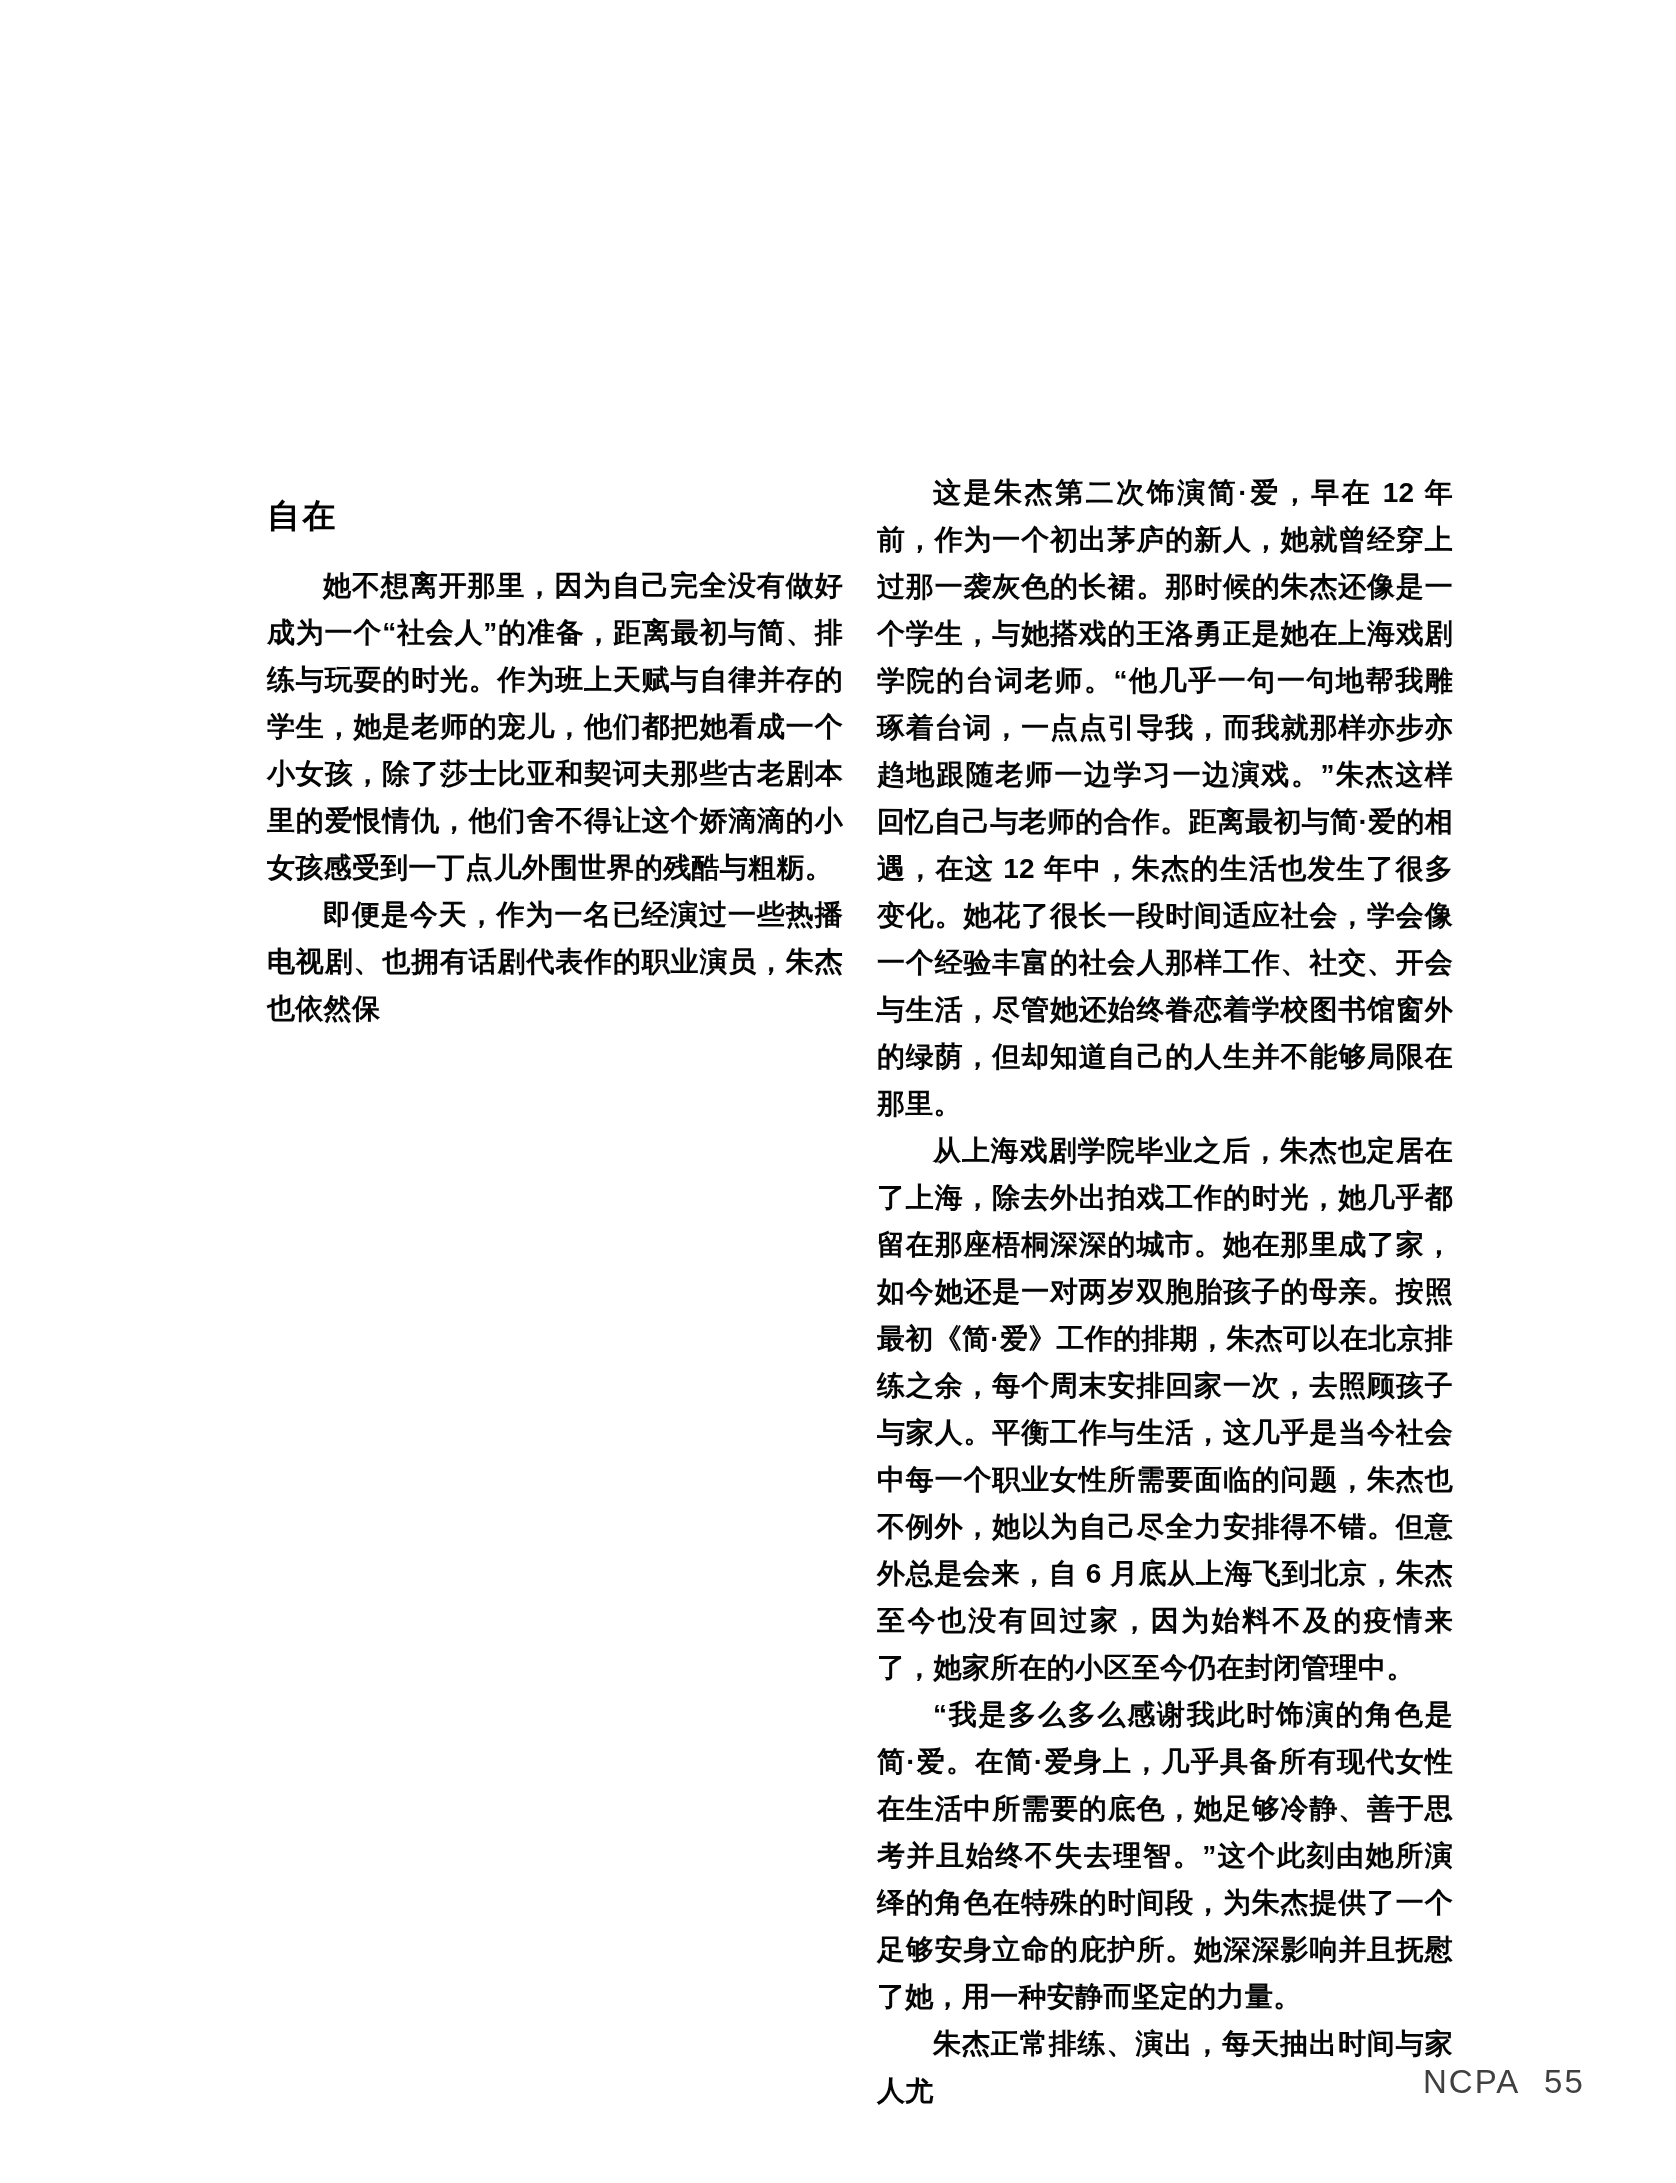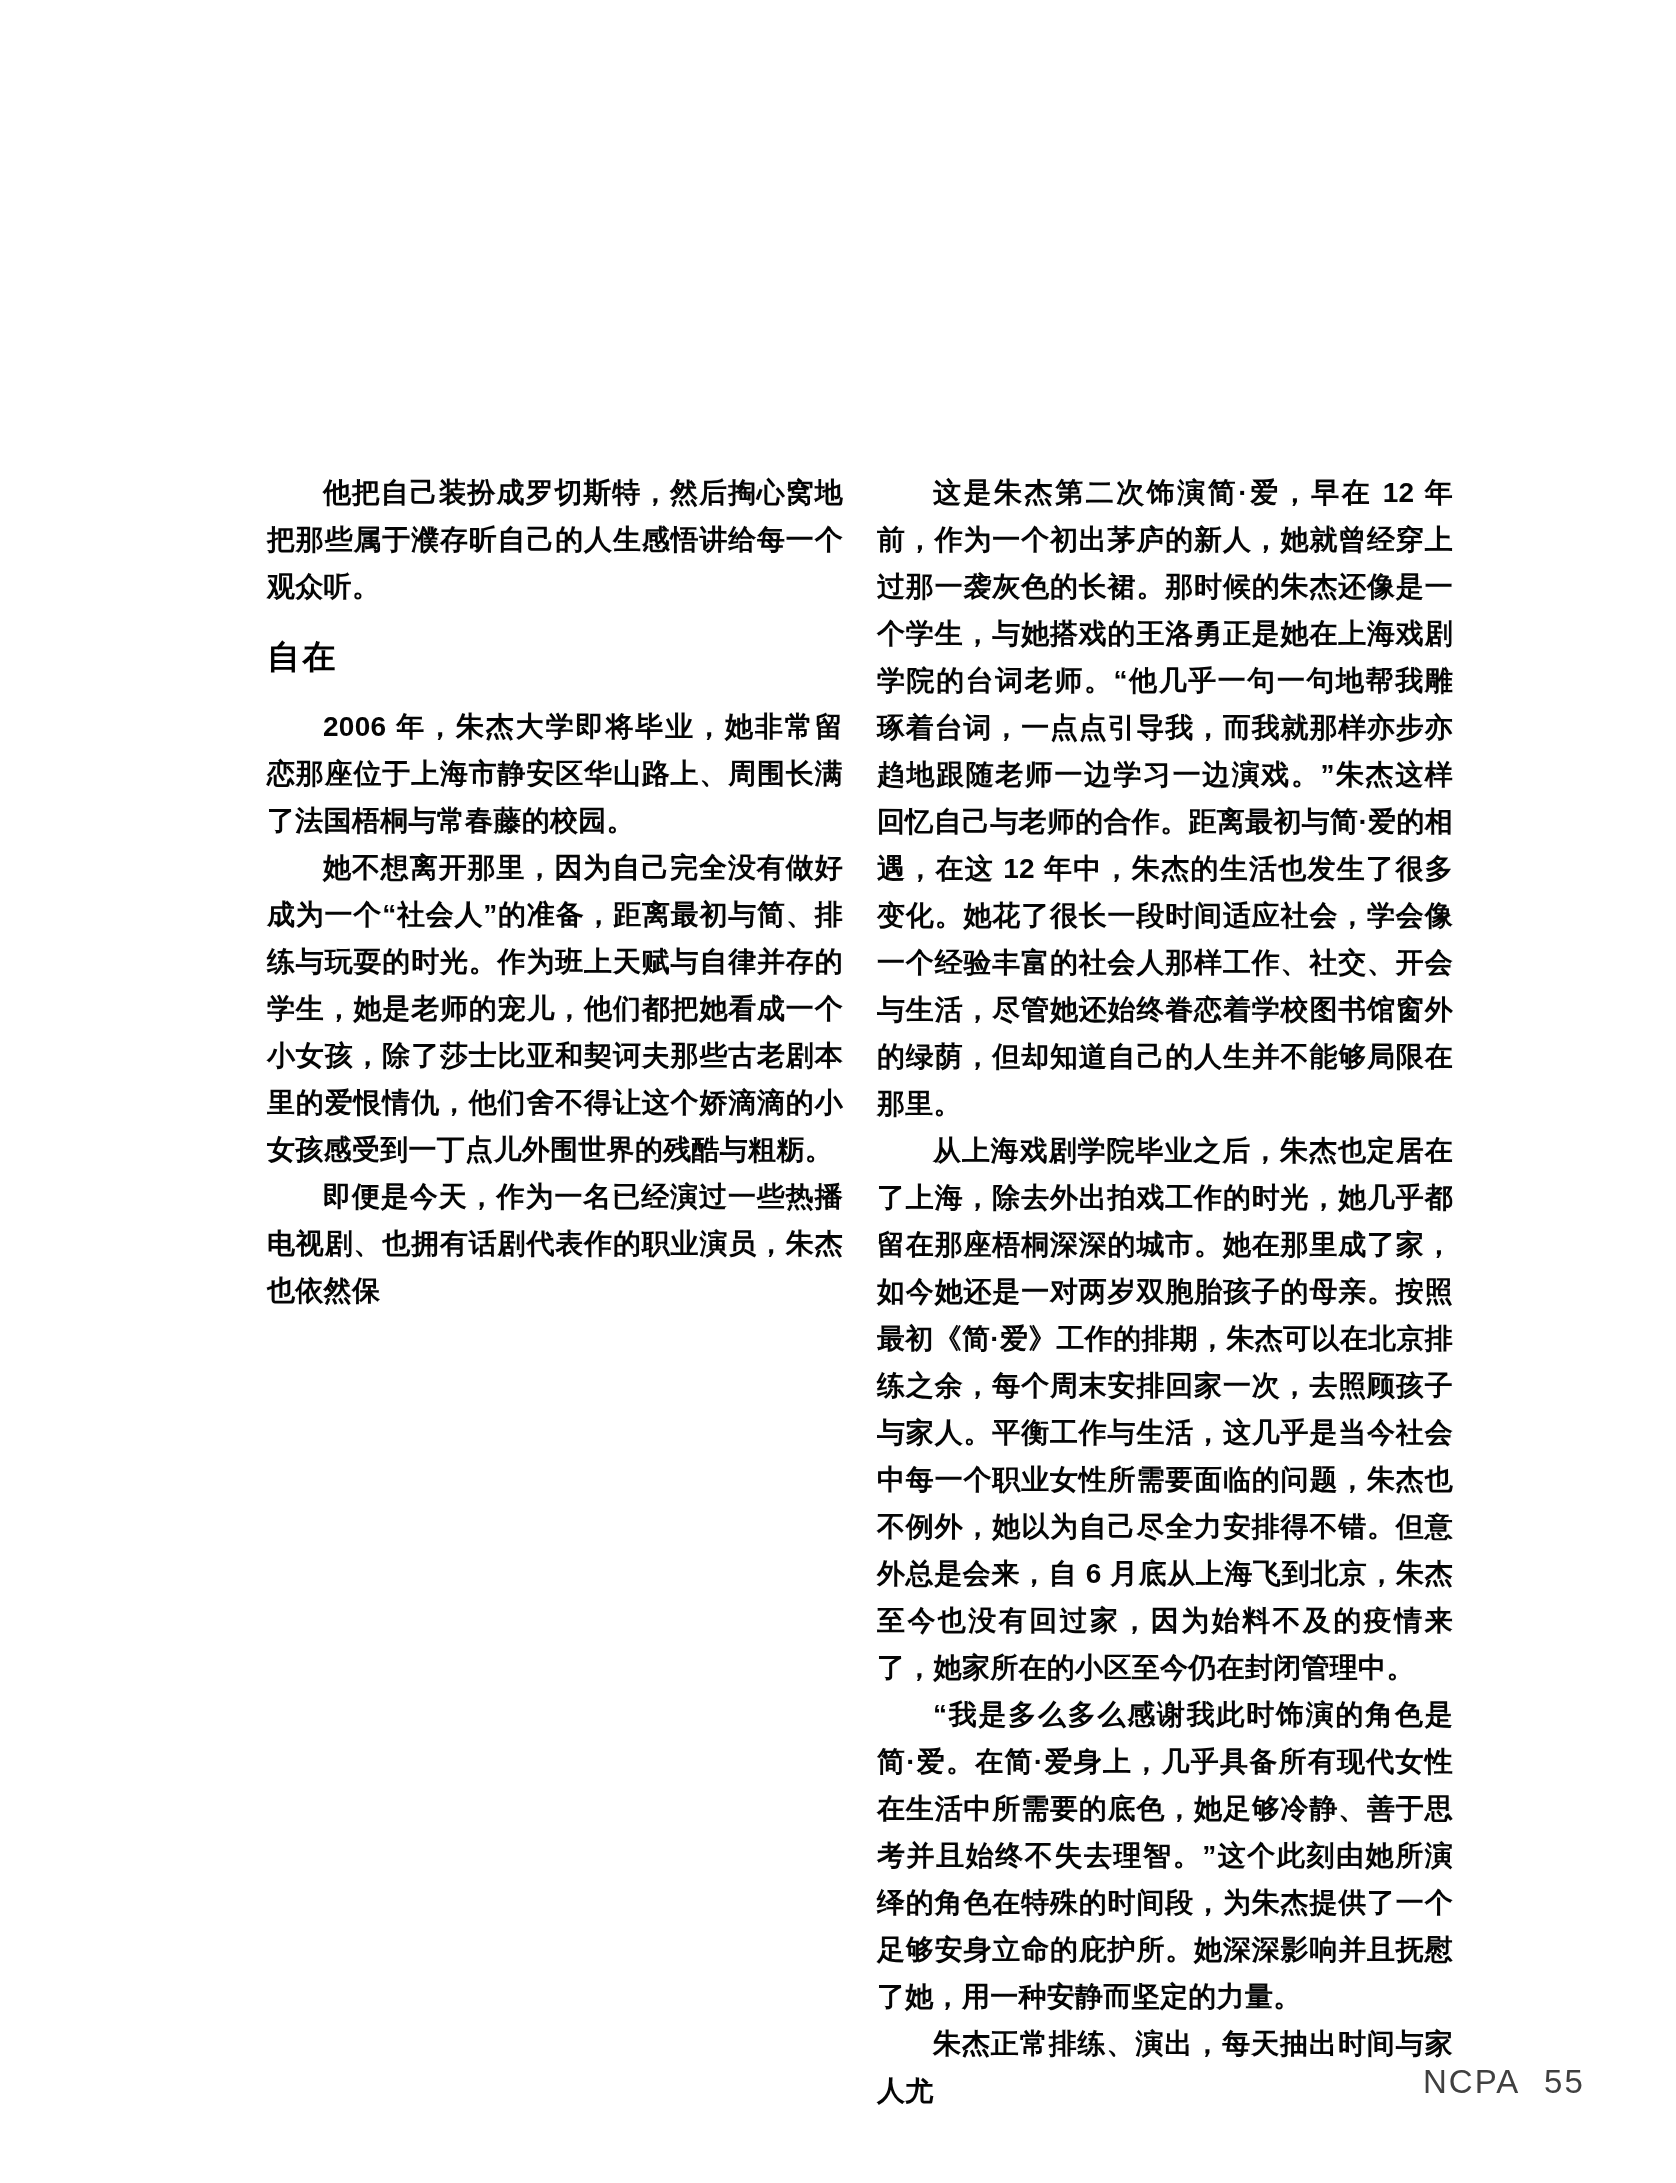--- a/index.html
+++ b/index.html
@@ -53,23 +53,21 @@
     letter-spacing: 2px;
     word-spacing: 14.5px;
     color: #404040;
     white-space: nowrap;
   }
 </style>
 </head>
 <body>
 
 <div id="left-column" class="text-column">
-  <p class="indent">他把自己装扮成罗切斯特，然后掏心窝地把那些属于濮存昕自己的人生感悟讲给每一个观众听。</p>
   <h2 class="section-heading">自在</h2>
-  <p class="indent">2006 年，朱杰大学即将毕业，她非常留恋那座位于上海市静安区华山路上、周围长满了法国梧桐与常春藤的校园。</p>
   <p class="indent">她不想离开那里，因为自己完全没有做好成为一个“社会人”的准备，距离最初与简、排练与玩耍的时光。作为班上天赋与自律并存的学生，她是老师的宠儿，他们都把她看成一个小女孩，除了莎士比亚和契诃夫那些古老剧本里的爱恨情仇，他们舍不得让这个娇滴滴的小女孩感受到一丁点儿外围世界的残酷与粗粝。</p>
   <p class="indent">即便是今天，作为一名已经演过一些热播电视剧、也拥有话剧代表作的职业演员，朱杰也依然保</p>
 </div>
 
 <div id="right-column" class="text-column">
   <p class="indent">这是朱杰第二次饰演简·爱，早在 12 年前，作为一个初出茅庐的新人，她就曾经穿上过那一袭灰色的长裙。那时候的朱杰还像是一个学生，与她搭戏的王洛勇正是她在上海戏剧学院的台词老师。“他几乎一句一句地帮我雕琢着台词，一点点引导我，而我就那样亦步亦趋地跟随老师一边学习一边演戏。”朱杰这样回忆自己与老师的合作。距离最初与简·爱的相遇，在这 12 年中，朱杰的生活也发生了很多变化。她花了很长一段时间适应社会，学会像一个经验丰富的社会人那样工作、社交、开会与生活，尽管她还始终眷恋着学校图书馆窗外的绿荫，但却知道自己的人生并不能够局限在那里。</p>
   <p class="indent">从上海戏剧学院毕业之后，朱杰也定居在了上海，除去外出拍戏工作的时光，她几乎都留在那座梧桐深深的城市。她在那里成了家，如今她还是一对两岁双胞胎孩子的母亲。按照最初《简·爱》工作的排期，朱杰可以在北京排练之余，每个周末安排回家一次，去照顾孩子与家人。平衡工作与生活，这几乎是当今社会中每一个职业女性所需要面临的问题，朱杰也不例外，她以为自己尽全力安排得不错。但意外总是会来，自 6 月底从上海飞到北京，朱杰至今也没有回过家，因为始料不及的疫情来了，她家所在的小区至今仍在封闭管理中。</p>
   <p class="indent">“我是多么多么感谢我此时饰演的角色是简·爱。在简·爱身上，几乎具备所有现代女性在生活中所需要的底色，她足够冷静、善于思考并且始终不失去理智。”这个此刻由她所演绎的角色在特殊的时间段，为朱杰提供了一个足够安身立命的庇护所。她深深影响并且抚慰了她，用一种安静而坚定的力量。</p>
   <p class="indent">朱杰正常排练、演出，每天抽出时间与家人尤</p>
 </div>

